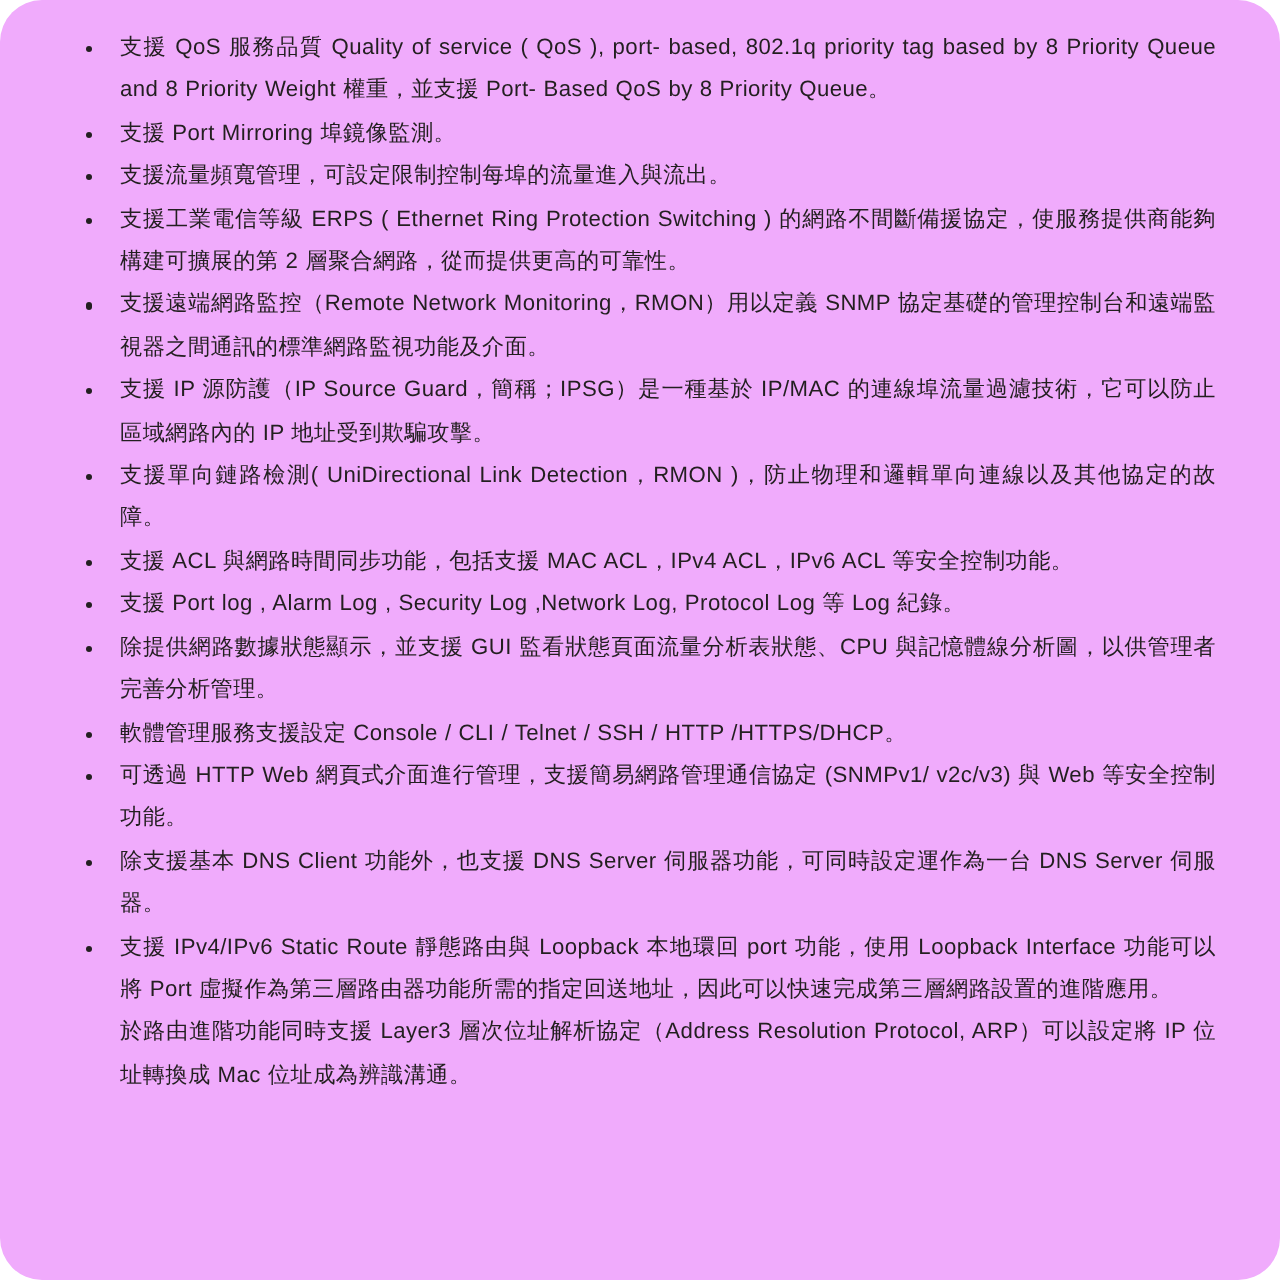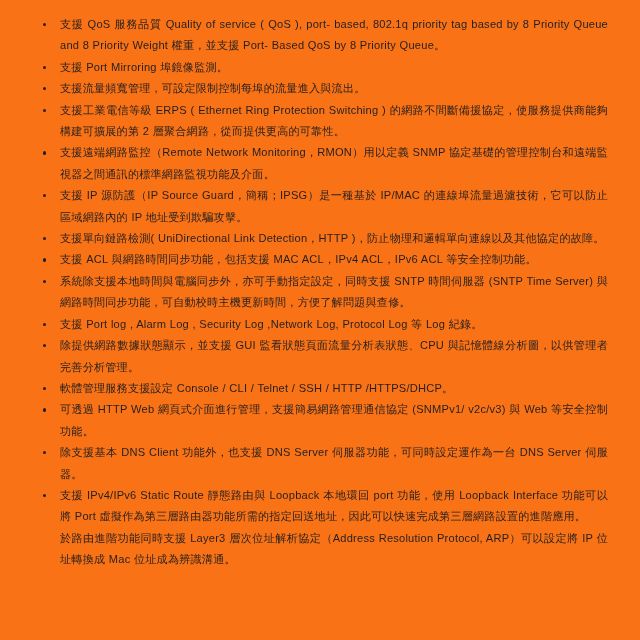--- a/index.html
+++ b/index.html
@@ -14,21 +14,22 @@
     font-family: "Liberation Sans", "DejaVu Sans", sans-serif;
     color: #231f20;
     overflow: hidden;
   }
 
   .page {
     width: 640px;
     height: 640px;
     box-sizing: border-box;
     padding: 14px 32px 10px 32px;
-    background: #f97316;
+    background: #f0abfc;
+    border-radius: 21px;
   }
 
   ul.spec-list {
     list-style: none;
     margin: 0;
     padding: 0;
   }
 
   li.spec-item {
     position: relative;
@@ -90,32 +91,28 @@
       <span class="body">支援遠端網路監控（Remote Network Monitoring，RMON）用以定義 SNMP 協定基礎的管理控制台和遠端監視器之間通訊的標準網路監視功能及介面。</span>
     </li>
 
     <li class="spec-item">
       <span class="bullet"></span>
       <span class="body">支援 IP 源防護（IP Source Guard，簡稱；IPSG）是一種基於 IP/MAC 的連線埠流量過濾技術，它可以防止區域網路內的 IP 地址受到欺騙攻擊。</span>
     </li>
 
     <li class="spec-item">
       <span class="bullet"></span>
-      <span class="body">支援單向鏈路檢測( UniDirectional Link Detection，HTTP )，防止物理和邏輯單向連線以及其他協定的故障。</span>
+      <span class="body">支援單向鏈路檢測( UniDirectional Link Detection，RMON )，防止物理和邏輯單向連線以及其他協定的故障。</span>
     </li>
 
     <li class="spec-item">
       <span class="bullet"></span>
       <span class="body">支援 ACL 與網路時間同步功能，包括支援 MAC ACL，IPv4 ACL，IPv6 ACL 等安全控制功能。</span>
     </li>
 
-    <li class="spec-item">
-      <span class="bullet"></span>
-      <span class="body">系統除支援本地時間與電腦同步外，亦可手動指定設定，同時支援 SNTP 時間伺服器 (SNTP Time Server) 與網路時間同步功能，可自動校時主機更新時間，方便了解問題與查修。</span>
-    </li>
 
     <li class="spec-item">
       <span class="bullet"></span>
       <span class="body">支援 Port log , Alarm Log , Security Log ,Network Log, Protocol Log 等 Log 紀錄。</span>
     </li>
 
     <li class="spec-item">
       <span class="bullet"></span>
       <span class="body">除提供網路數據狀態顯示，並支援 GUI 監看狀態頁面流量分析表狀態、CPU 與記憶體線分析圖，以供管理者完善分析管理。</span>
     </li>

